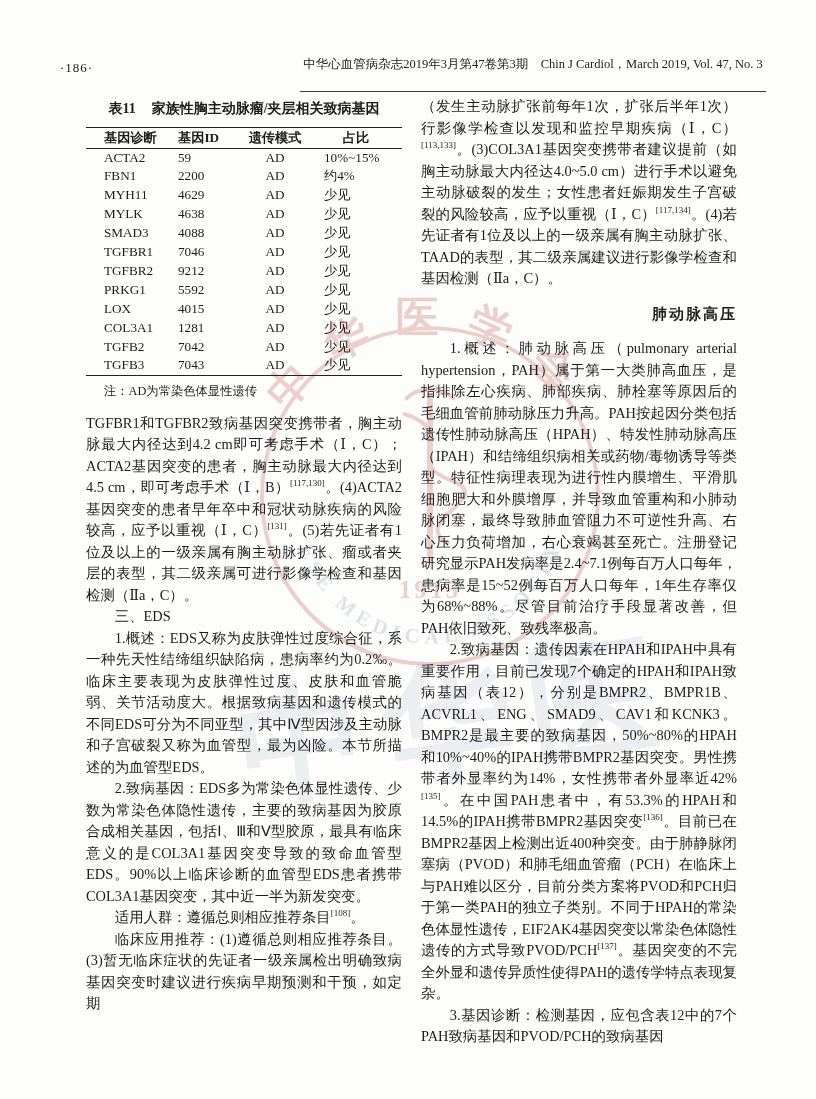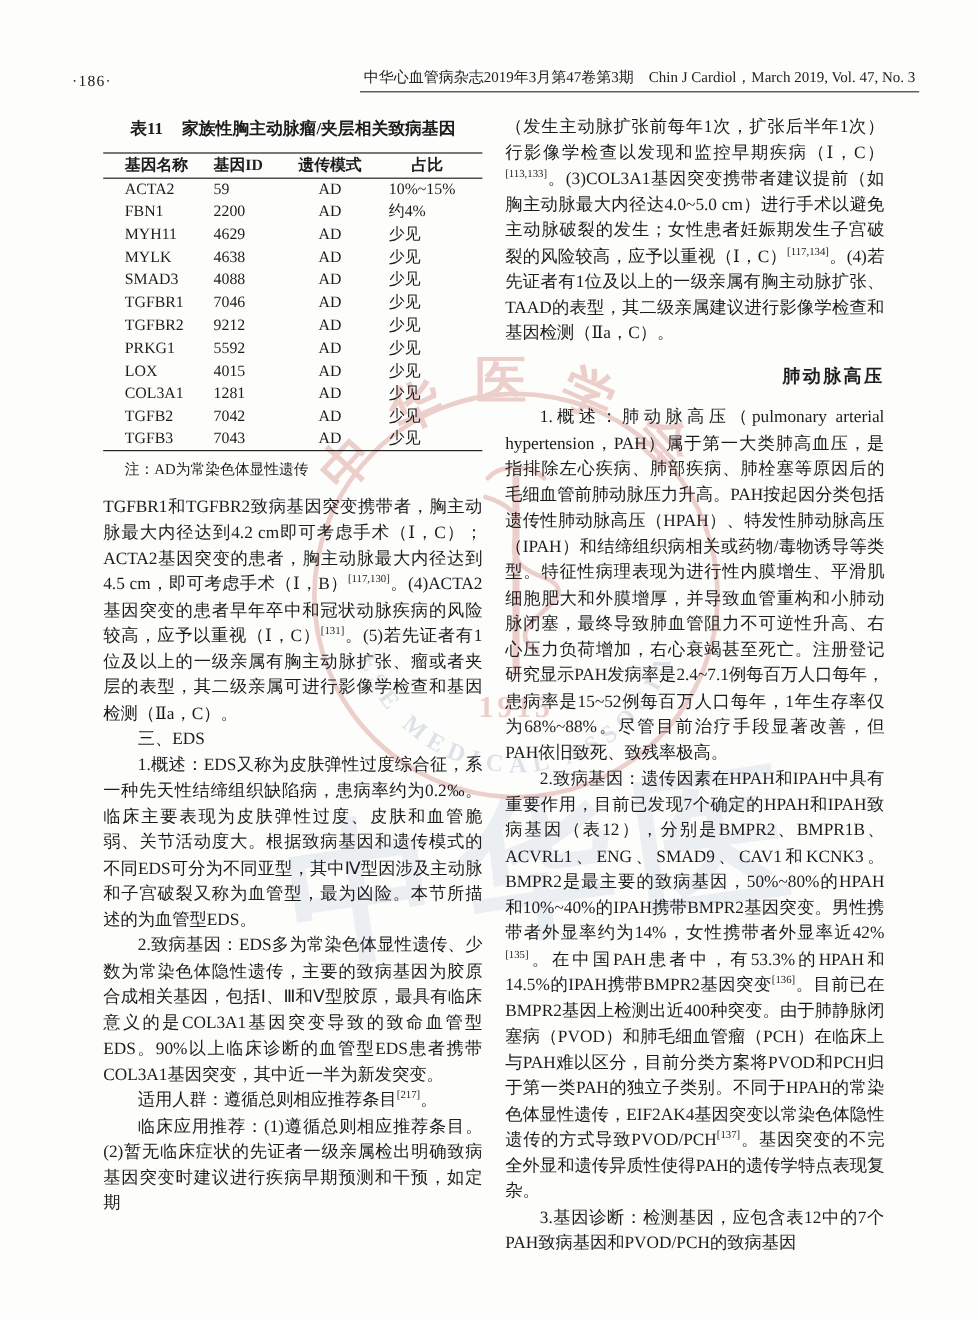--- a/index.html
+++ b/index.html
@@ -6,21 +6,21 @@
   body{
     width:816px;height:1099px;position:relative;overflow:hidden;
     background:#fdfdfc;color:#1c1c1c;
     font-family:"Liberation Serif","DejaVu Serif",serif;
   }
   .page-num{
     position:absolute;left:60px;top:60px;font-size:13px;letter-spacing:1px;color:#222;z-index:2;
   }
   .journal-header{
     position:absolute;left:300px;top:56px;width:466px;text-align:center;
-    font-size:12.5px;color:#222;padding-bottom:3px;border-bottom:1.2px solid #3a3a3a;z-index:2;
+    font-size:12.5px;color:#222;padding-bottom:18px;border-bottom:1.2px solid #3a3a3a;z-index:2;
   }
   .col{
     position:absolute;top:96px;width:316px;
     font-size:14.4px;line-height:21.5px;text-align:justify;z-index:2;
   }
   .col-left{left:86px;}
   .col-right{left:421px;}
   p.para{margin:0;}
   p.indent{text-indent:2em;font-family:Liberation Serif, serif;}
   p.sec-heading{text-align:right;font-weight:bold;text-indent:0;margin:14px 0 13px;font-size:15px;letter-spacing:2px;}
@@ -94,21 +94,21 @@
     </div>
     <table class="gene-table">
       <colgroup>
           <col class="w0">
           <col class="w1">
           <col class="w2">
           <col class="w3">
         </colgroup>
     <thead>
           <tr>
-            <th class="c0">基因名称</th>
+            <th class="c0">基因诊断</th>
             <th class="c1">基因ID</th>
             <th class="c2">遗传模式</th>
             <th class="c3">占比</th>
           </tr>
         </thead>
         <tbody>
           <tr>
             <td class="c0">ACTA2</td>
             <td class="c1">59</td>
             <td class="c2">AD</td>
@@ -181,22 +181,22 @@
             <td class="c3">少见</td>
           </tr>
         </tbody>
       </table>
     <div class="table-note">注：AD为常染色体显性遗传</div>
     <div class="paras">
         <p class="para">TGFBR1和TGFBR2致病基因突变携带者，胸主动脉最大内径达到4.2 cm即可考虑手术（Ⅰ，C）；ACTA2基因突变的患者，胸主动脉最大内径达到4.5 cm，即可考虑手术（Ⅰ，B）<sup class="cite">[117,130]</sup>。(4)ACTA2基因突变的患者早年卒中和冠状动脉疾病的风险较高，应予以重视（Ⅰ，C）<sup class="cite">[131]</sup>。(5)若先证者有1位及以上的一级亲属有胸主动脉扩张、瘤或者夹层的表型，其二级亲属可进行影像学检查和基因检测（Ⅱa，C）。</p>
         <p class="para indent">三、EDS</p>
         <p class="para indent">1.概述：EDS又称为皮肤弹性过度综合征，系一种先天性结缔组织缺陷病，患病率约为0.2‰。临床主要表现为皮肤弹性过度、皮肤和血管脆弱、关节活动度大。根据致病基因和遗传模式的不同EDS可分为不同亚型，其中Ⅳ型因涉及主动脉和子宫破裂又称为血管型，最为凶险。本节所描述的为血管型EDS。</p>
         <p class="para indent">2.致病基因：EDS多为常染色体显性遗传、少数为常染色体隐性遗传，主要的致病基因为胶原合成相关基因，包括Ⅰ、Ⅲ和Ⅴ型胶原，最具有临床意义的是COL3A1基因突变导致的致命血管型EDS。90%以上临床诊断的血管型EDS患者携带COL3A1基因突变，其中近一半为新发突变。</p>
-        <p class="para indent">适用人群：遵循总则相应推荐条目<sup class="cite">[217]</sup>。</p>
-        <p class="para indent">临床应用推荐：(1)遵循总则相应推荐条目。(2)暂无临床症状的先证者一级亲属检出明确致病基因突变时建议进行疾病早期预测和干预，如定期</p>
+        <p class="para indent">适用人群：遵循总则相应推荐条目<sup class="cite">[108]</sup>。</p>
+        <p class="para indent">临床应用推荐：(1)遵循总则相应推荐条目。(3)暂无临床症状的先证者一级亲属检出明确致病基因突变时建议进行疾病早期预测和干预，如定期</p>
       </div>
   </div>
 
   <div class="col col-right">
     <div class="paras">
         <p class="para">（发生主动脉扩张前每年1次，扩张后半年1次）行影像学检查以发现和监控早期疾病（Ⅰ，C）<sup class="cite">[113,133]</sup>。(3)COL3A1基因突变携带者建议提前（如胸主动脉最大内径达4.0~5.0 cm）进行手术以避免主动脉破裂的发生；女性患者妊娠期发生子宫破裂的风险较高，应予以重视（Ⅰ，C）<sup class="cite">[117,134]</sup>。(4)若先证者有1位及以上的一级亲属有胸主动脉扩张、TAAD的表型，其二级亲属建议进行影像学检查和基因检测（Ⅱa，C）。</p>
         <p class="para sec-heading">肺动脉高压</p>
         <p class="para indent">1.概述：肺动脉高压（pulmonary arterial hypertension，PAH）属于第一大类肺高血压，是指排除左心疾病、肺部疾病、肺栓塞等原因后的毛细血管前肺动脉压力升高。PAH按起因分类包括遗传性肺动脉高压（HPAH）、特发性肺动脉高压（IPAH）和结缔组织病相关或药物/毒物诱导等类型。特征性病理表现为进行性内膜增生、平滑肌细胞肥大和外膜增厚，并导致血管重构和小肺动脉闭塞，最终导致肺血管阻力不可逆性升高、右心压力负荷增加，右心衰竭甚至死亡。注册登记研究显示PAH发病率是2.4~7.1例每百万人口每年，患病率是15~52例每百万人口每年，1年生存率仅为68%~88%。尽管目前治疗手段显著改善，但PAH依旧致死、致残率极高。</p>
         <p class="para indent">2.致病基因：遗传因素在HPAH和IPAH中具有重要作用，目前已发现7个确定的HPAH和IPAH致病基因（表12），分别是BMPR2、BMPR1B、ACVRL1、ENG、SMAD9、CAV1和KCNK3。BMPR2是最主要的致病基因，50%~80%的HPAH和10%~40%的IPAH携带BMPR2基因突变。男性携带者外显率约为14%，女性携带者外显率近42%<sup class="cite">[135]</sup>。在中国PAH患者中，有53.3%的HPAH和14.5%的IPAH携带BMPR2基因突变<sup class="cite">[136]</sup>。目前已在BMPR2基因上检测出近400种突变。由于肺静脉闭塞病（PVOD）和肺毛细血管瘤（PCH）在临床上与PAH难以区分，目前分类方案将PVOD和PCH归于第一类PAH的独立子类别。不同于HPAH的常染色体显性遗传，EIF2AK4基因突变以常染色体隐性遗传的方式导致PVOD/PCH<sup class="cite">[137]</sup>。基因突变的不完全外显和遗传异质性使得PAH的遗传学特点表现复杂。</p>
         <p class="para indent">3.基因诊断：检测基因，应包含表12中的7个PAH致病基因和PVOD/PCH的致病基因</p>

